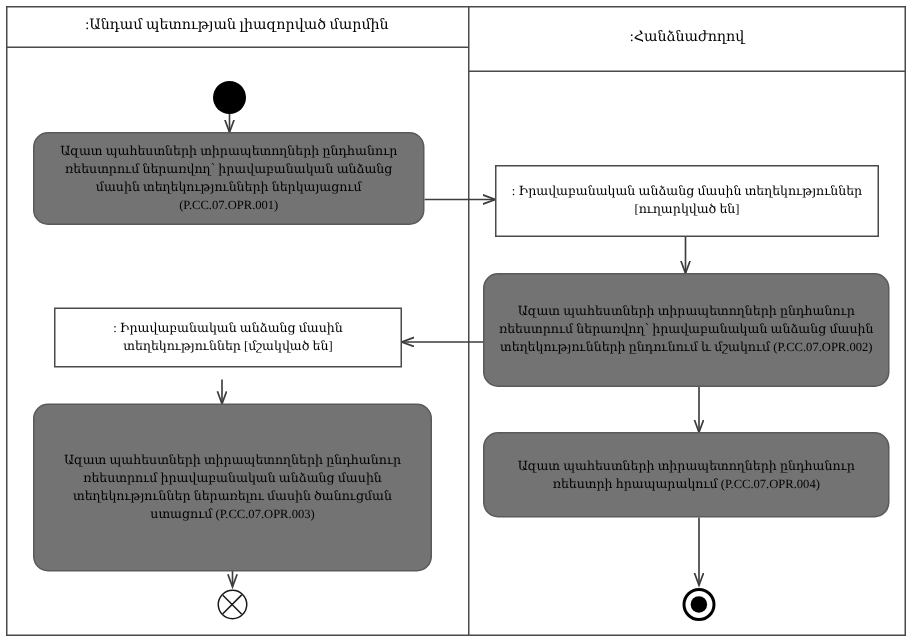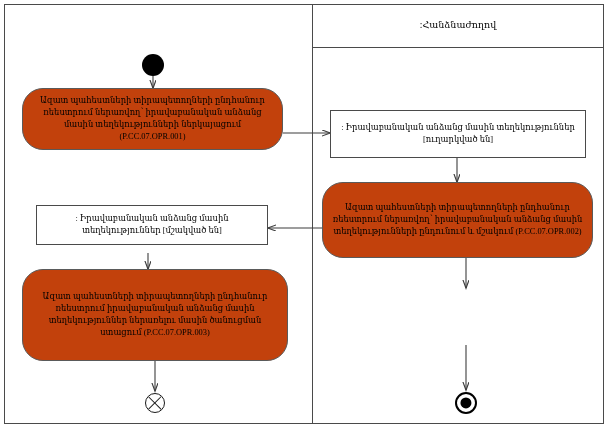--- a/index.html
+++ b/index.html
@@ -39,22 +39,22 @@
   .lane-divider {
     position: absolute;
     width: 1px;
     background: #4a4a4a;
   }
   
   .action-node {
     position: absolute;
     box-sizing: border-box;
     border: 1px solid #5a5a5a;
-    border-radius: 21px;
-    background: #c2410c;
+    border-radius: 10px;
+    background: #737373;
     display: flex;
     align-items: center;
     justify-content: center;
     text-align: center;
     font-size: 8.4px;
     line-height: 1.42;
     color: #000000;
     padding: 3px 7px;
   }
   .object-node {
@@ -130,20 +130,23 @@
     fill: none;
   }
 </style>
 </head>
 <body>
 
 <div id="diagram">
 
   <div class="lane-frame" style="left:4px; top:4px; width:600px; height:420px;"></div>
 
+  <div class="lane-header" style="left:4px; top:4px; width:308px; height:28px;">
+    <span>:Անդամ պետության լիազորված մարմին</span>
+  </div>
 
   <div class="lane-header" style="left:312px; top:4px; width:292px; height:44px;">
     <span>:Հանձնաժողով</span>
   </div>
 
   <div class="lane-divider" style="left:312px; top:4px; height:420px;"></div>
 
   <div class="initial-node" style="left:142px; top:54px; width:22px; height:22px;"></div>
 
   <div class="flow-final-node" style="left:145px; top:393px; width:20px; height:20px; overflow:hidden;"></div>
@@ -183,18 +186,21 @@
   </div>
 
   <div class="action-node" style="left:322px; top:182px; width:271px; height:76px;">
     <span>Ազատ պահեստների տիրապետողների ընդհանուր ռեեստրում ներառվող՝ իրավաբանական անձանց մասին տեղեկությունների ընդունում և մշակում (P.CC.07.OPR.002)</span>
   </div>
 
   <div class="object-node" style="left:36px; top:205px; width:232px; height:40px;">
     <span>: Իրավաբանական անձանց մասին տեղեկություններ [մշակված են]</span>
   </div>
 
-  <div class="action-node" style="left:22px; top:269px; width:266px; height:92px;justify-content:center;">
+  <div class="action-node" style="left:22px; top:269px; width:266px; height:112px;justify-content:center;">
     <span>Ազատ պահեստների տիրապետողների ընդհանուր ռեեստրում իրավաբանական անձանց մասին տեղեկություններ ներառելու մասին ծանուցման ստացում (P.CC.07.OPR.003)</span>
   </div>
 
+  <div class="action-node" style="left:322px; top:288px; width:271px; height:57px;">
+    <span>Ազատ պահեստների տիրապետողների ընդհանուր ռեեստրի հրապարակում (P.CC.07.OPR.004)</span>
+  </div>
 
 </div>
 
 </body></html>

